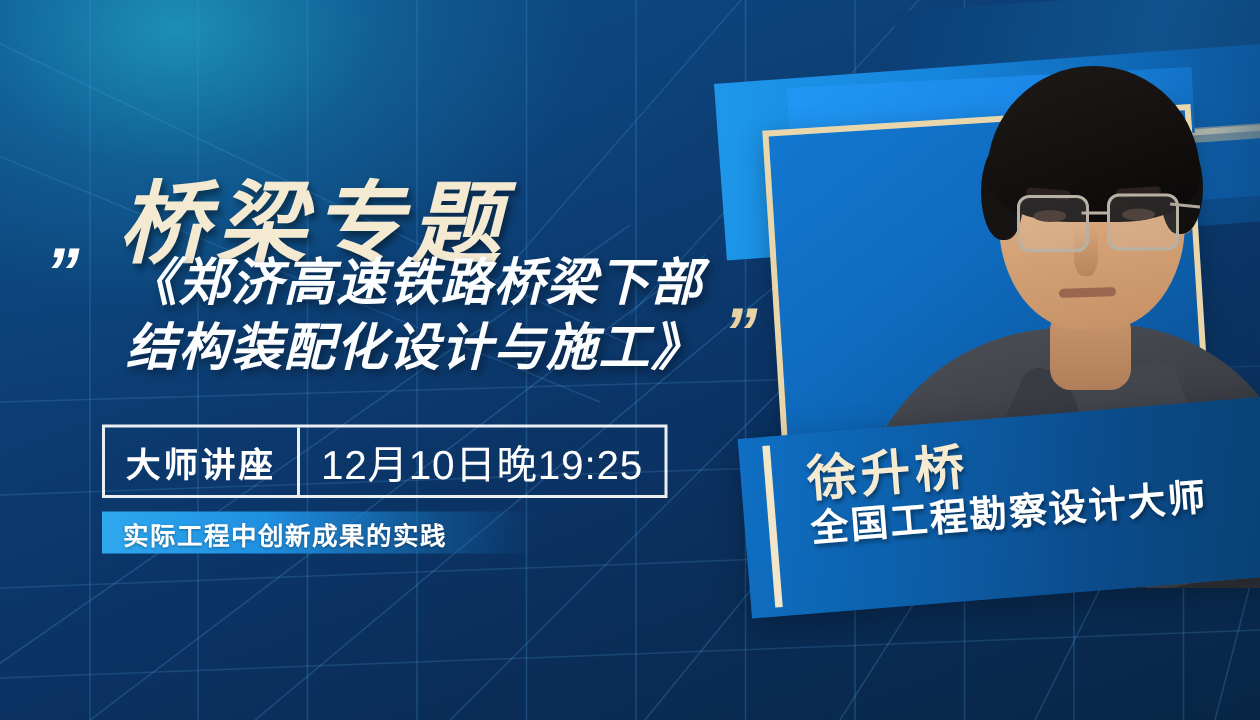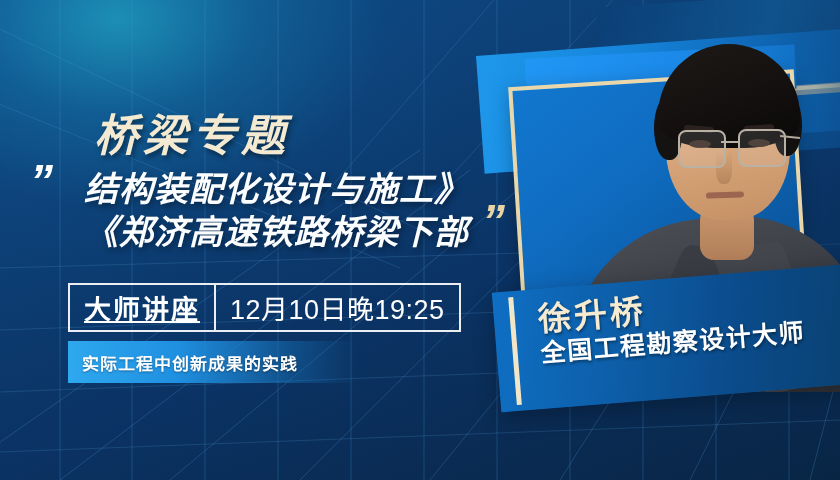--- a/index.html
+++ b/index.html
@@ -163,22 +163,22 @@
   }
   .np-role{
     margin-top:2px;
     font-size:25px;font-weight:700;color:#ffffff;letter-spacing:1.5px;
     line-height:1.1;
     text-shadow:1px 2px 3px rgba(0,0,0,.42);
   }
 
   
   .kicker{
-    position:absolute;left:94px;top:100px;
-    font-size:44px;font-weight:700;font-style:italic;
+    position:absolute;left:79px;top:100px;
+    font-size:60px;font-weight:700;font-style:italic;
     color:#f4ead2;letter-spacing:5px;
     text-shadow:2px 3px 5px rgba(0,0,0,.45);
   }
   .quote{
     position:absolute;
     font-size:46px;font-weight:700;font-style:italic;
     line-height:1;user-select:none;
   }
   .quote-open{left:30px;top:158px;color:#ffffff;}
   .quote-close{left:482px;top:198px;color:#e8d3a4;}
@@ -194,26 +194,26 @@
   .infobox{
     position:absolute;left:68px;top:283px;
     display:flex;align-items:stretch;
     border:2px solid rgba(255,255,255,.92);
     height:45px;
   }
   .infobox .cell{
     display:flex;align-items:center;justify-content:center;
     color:#ffffff;padding:0 14px;
   }
-  .infobox .cell-label{font-size:27px;font-weight:700;letter-spacing:2px;text-decoration:underline;}
+  .infobox .cell-label{font-size:23px;font-weight:700;letter-spacing:2px;}
   .infobox .cell-divider{width:2px;background:rgba(255,255,255,.92);}
   .infobox .cell-date{font-size:27px;font-weight:400;letter-spacing:.5px;}
 
   .tagbar{
-    position:absolute;left:68px;top:341px;width:290px;height:42px;
+    position:absolute;left:68px;top:341px;width:290px;height:28px;
     background:linear-gradient(90deg,#2ea8ef 0%,#1f8fe0 38%,rgba(22,110,180,.45) 78%,rgba(16,80,140,0) 100%);
     display:flex;align-items:center;
   }
   .tagbar span{
     padding-left:14px;color:#ffffff;font-size:17px;font-weight:700;letter-spacing:1px;
     text-shadow:0 1px 2px rgba(0,0,0,.35);
   }
 </style>
 </head>
 <body>
@@ -306,22 +306,22 @@
       <div class="np-role">全国工程勘察设计大师</div>
     </div>
   </div>
 
   <div class="kicker">桥梁专题</div>
 
   <div class="quote quote-open">”</div>
   <div class="quote quote-close">”</div>
 
   <div class="maintitle">
+    <span>《郑济高速铁路桥梁下部</span>
     <span>结构装配化设计与施工》</span>
-    <span>《郑济高速铁路桥梁下部</span>
   </div>
 
   <div class="infobox">
     <div class="cell cell-label">大师讲座</div>
     <div class="cell-divider"></div>
     <div class="cell cell-date">12月10日晚19:25</div>
   </div>
 
   <div class="tagbar">
     <span>实际工程中创新成果的实践</span>

